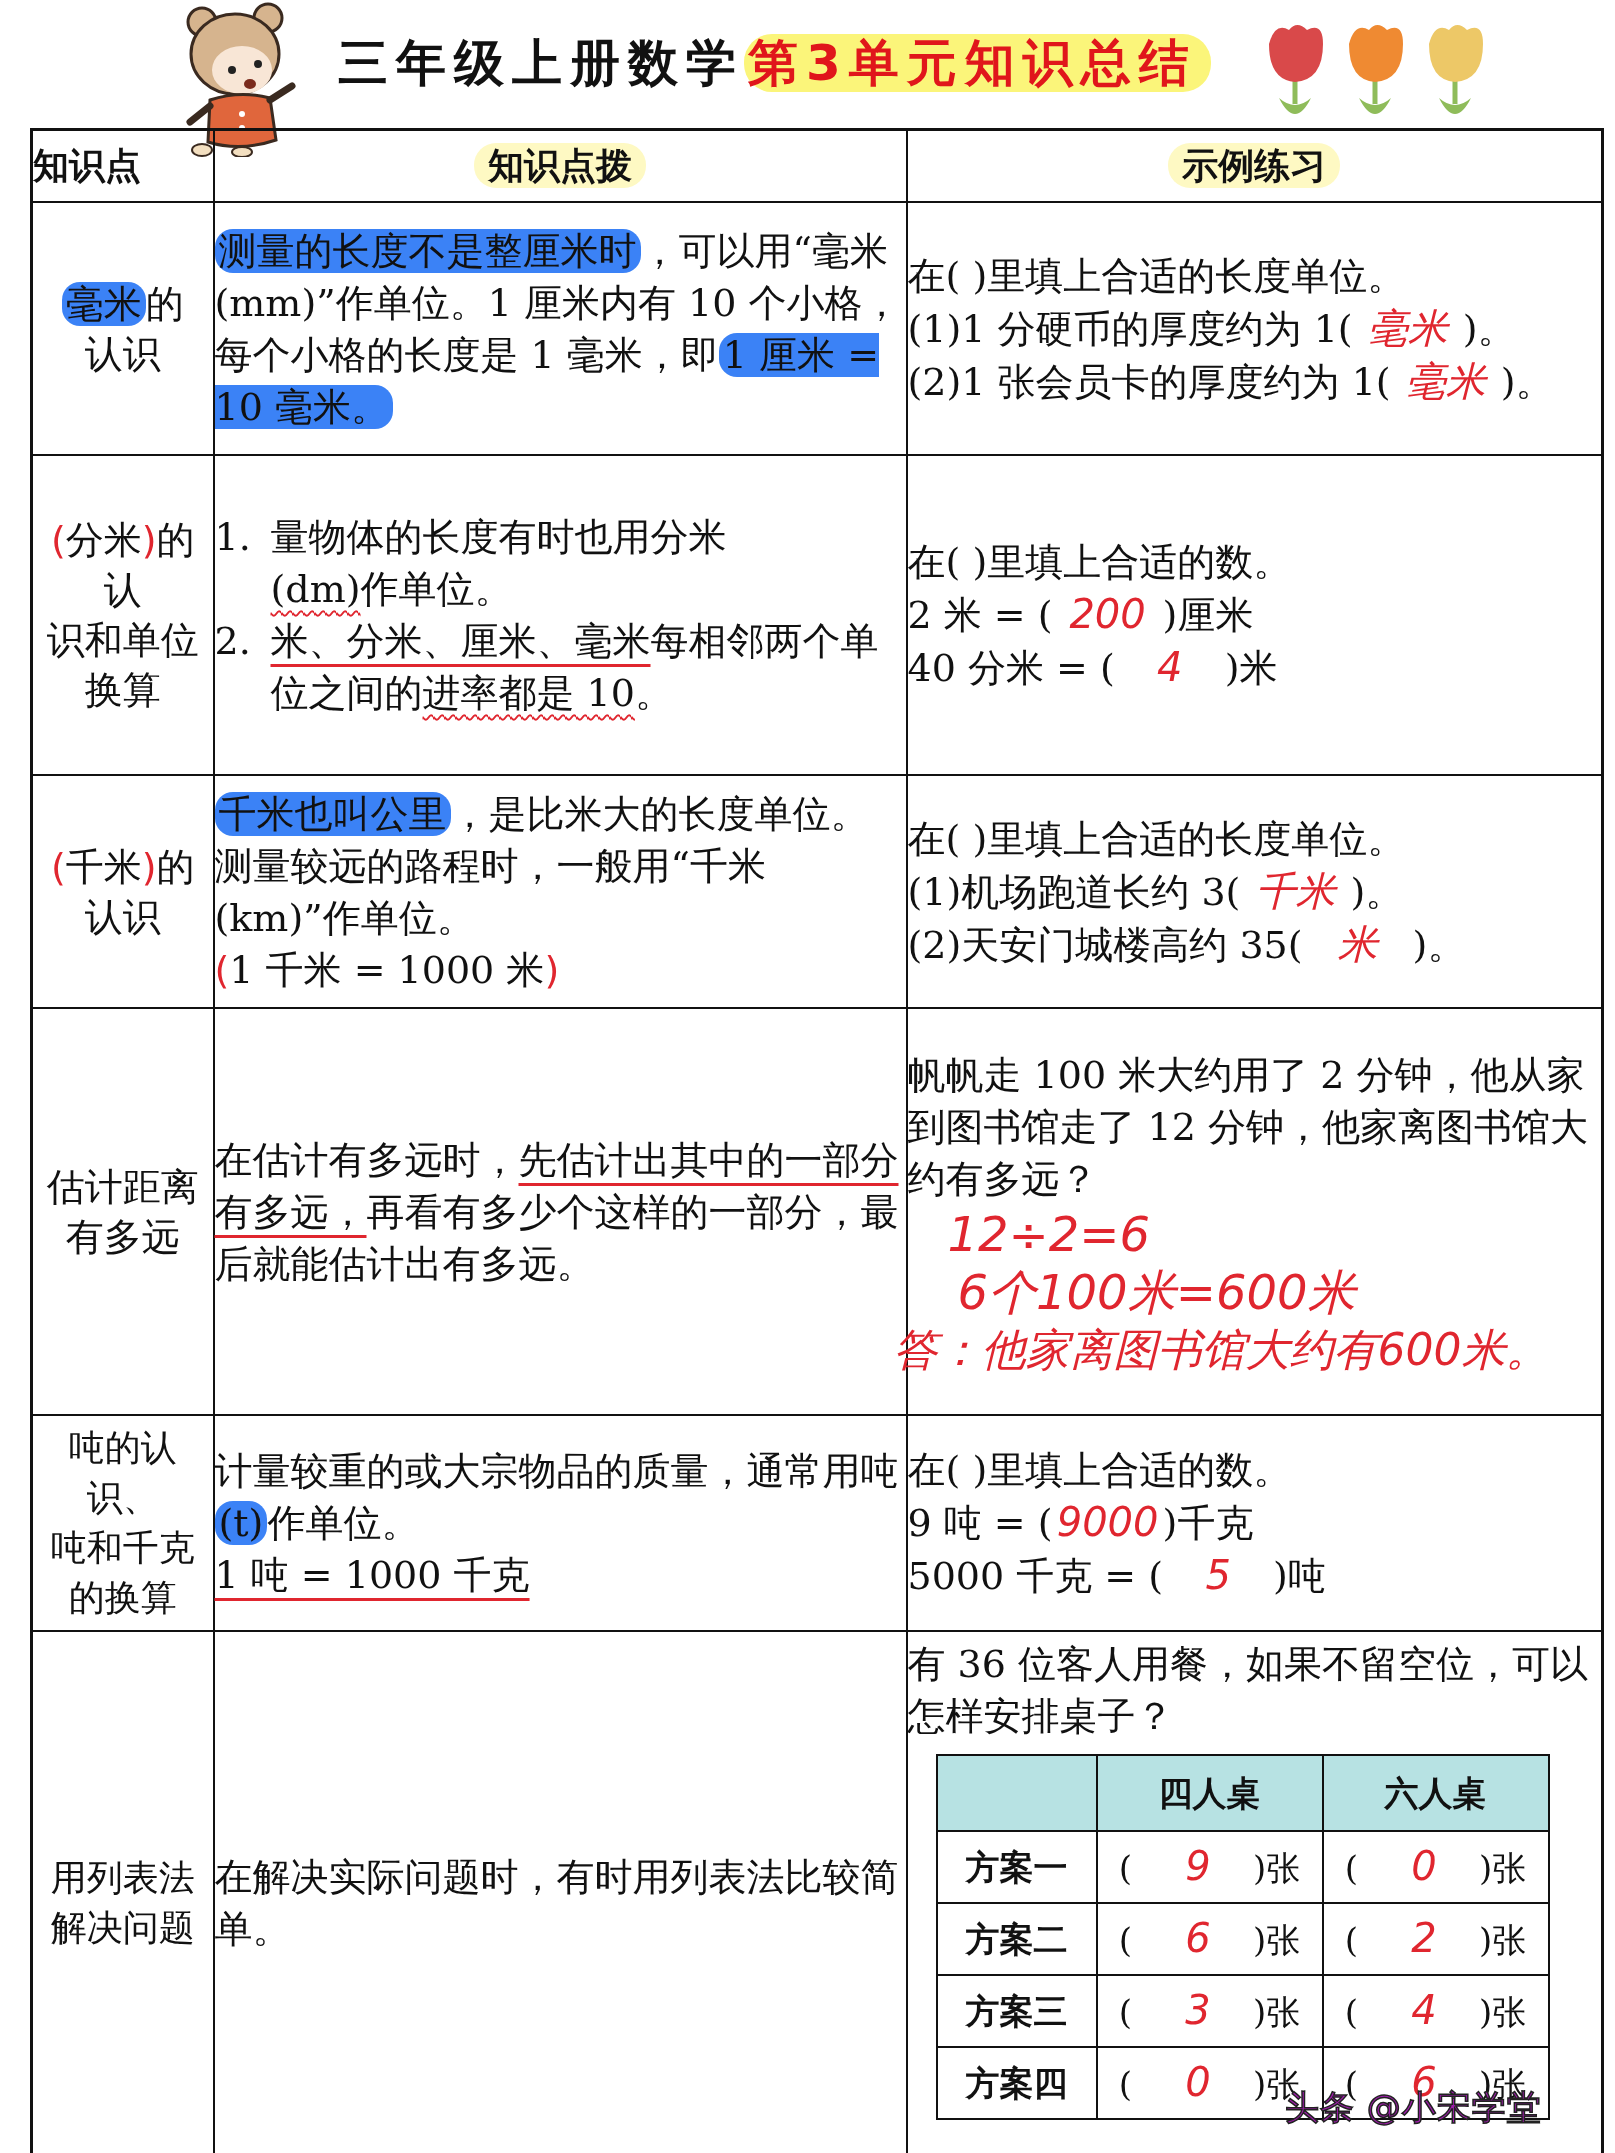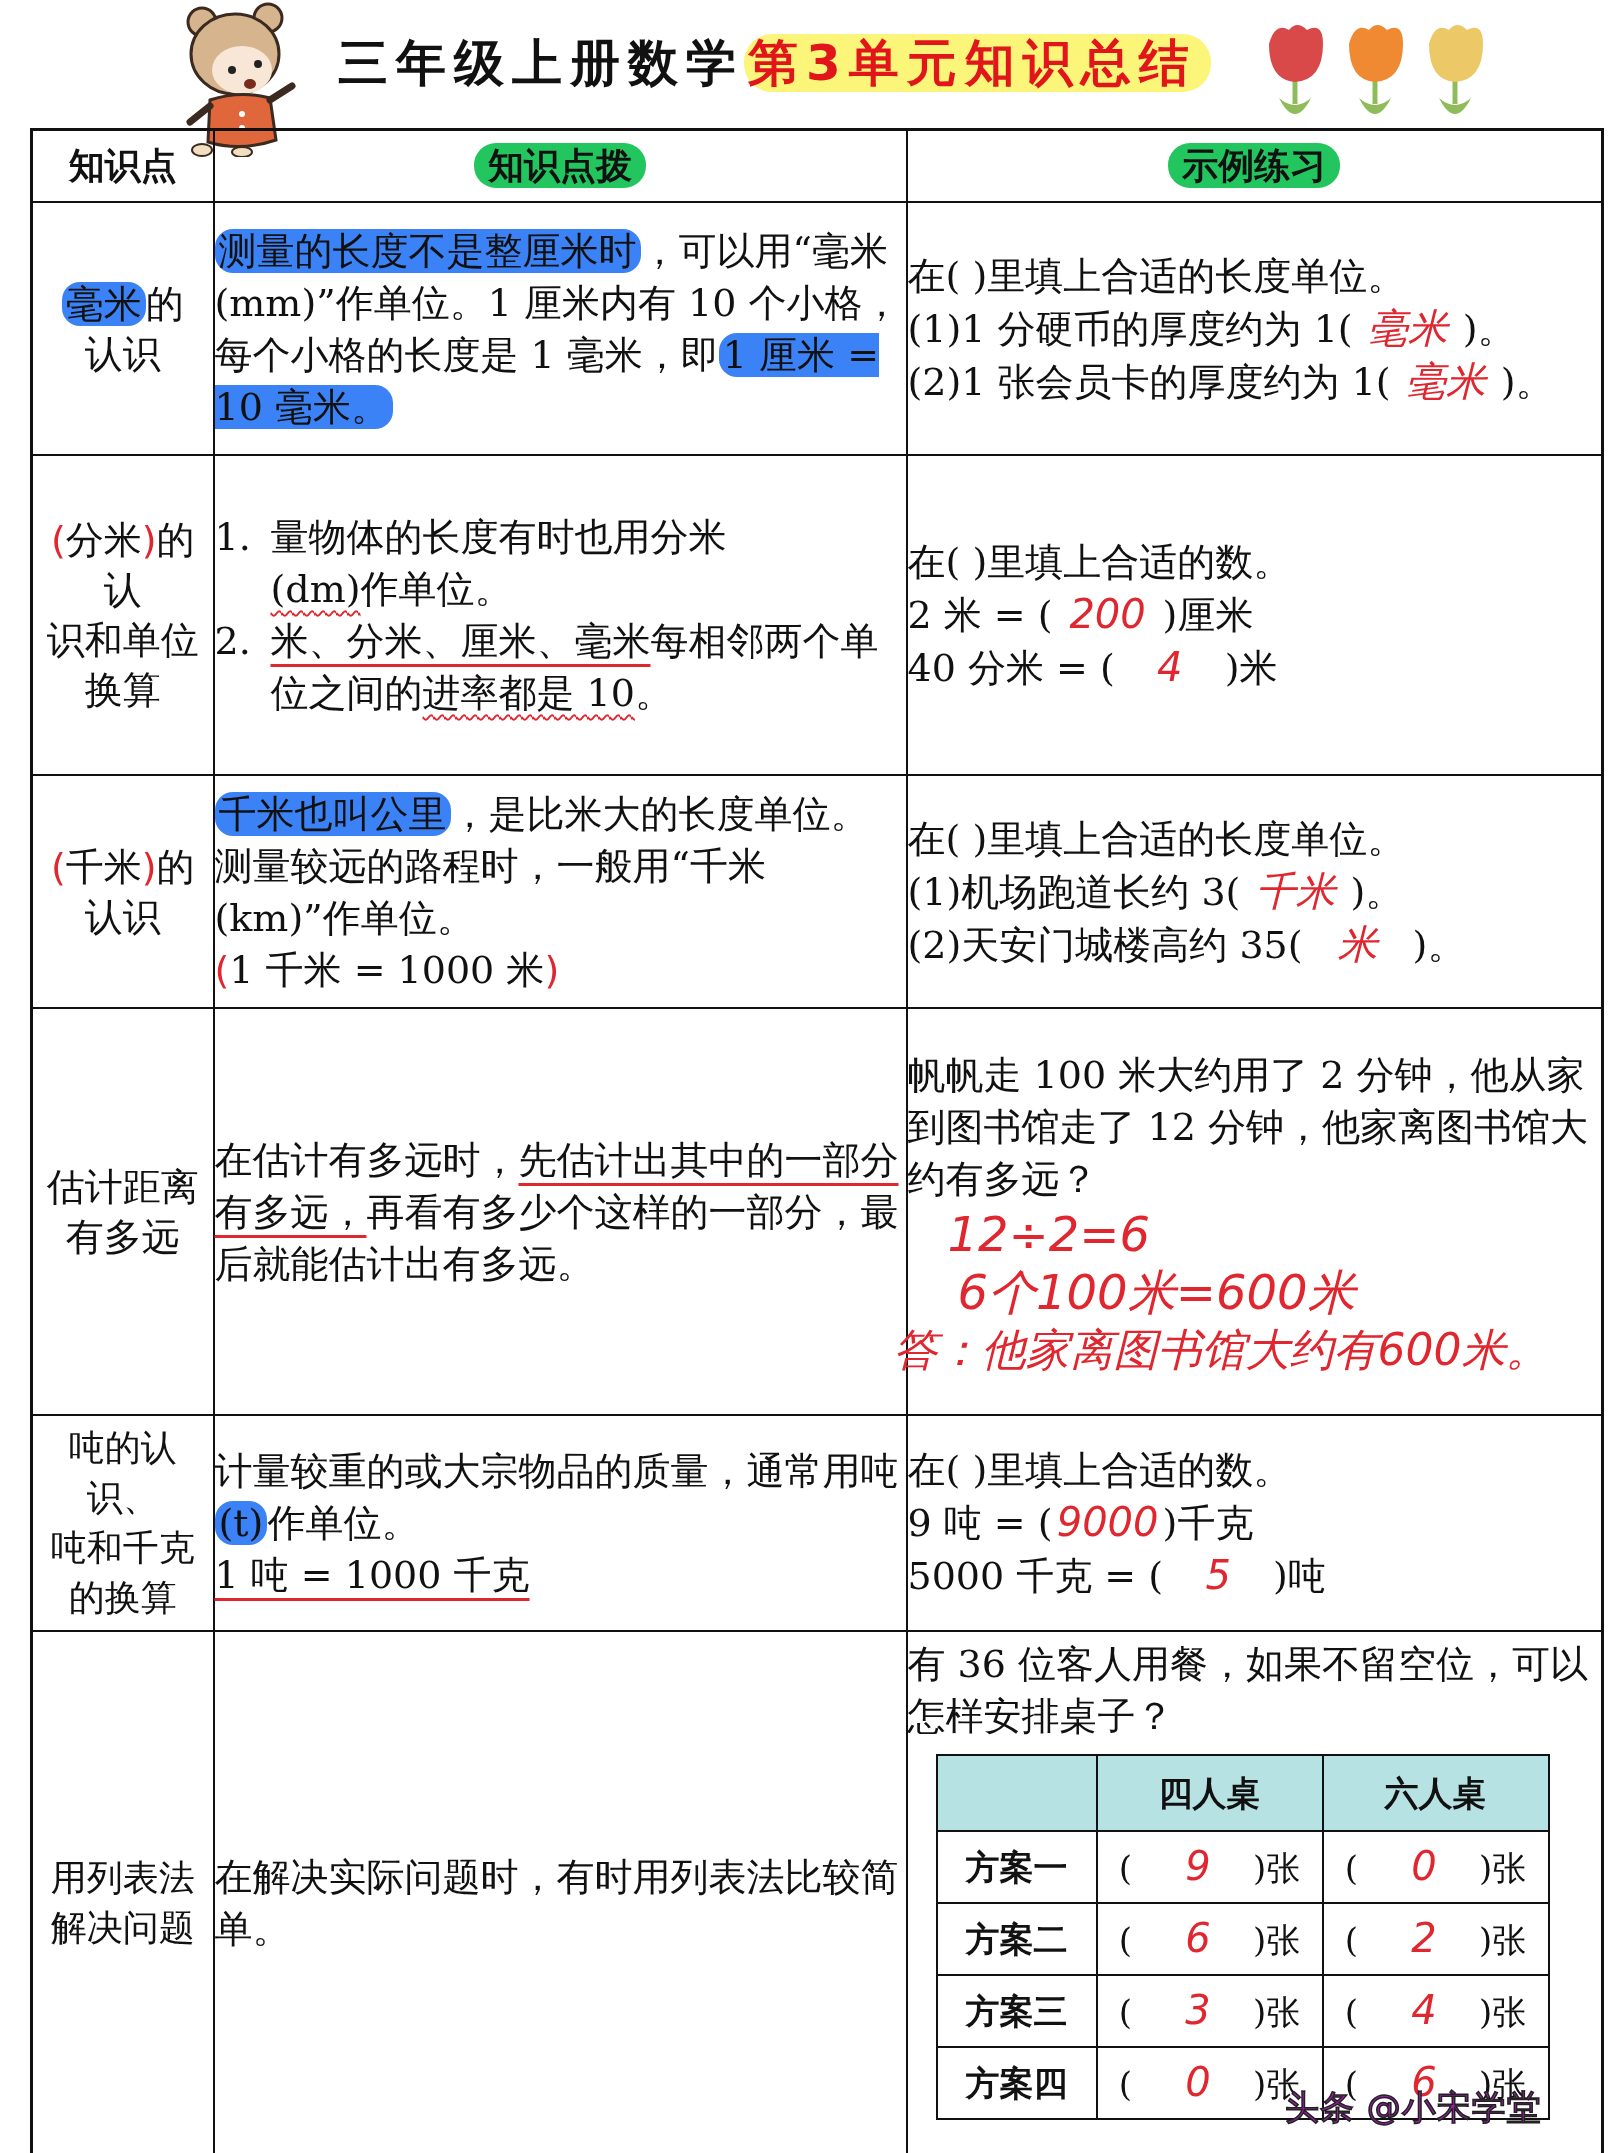--- a/index.html
+++ b/index.html
@@ -9,22 +9,22 @@
   .title .black{color:#111;}
   .title .red{color:#e0161b;background:#fbf57a;border-radius:28px;padding:0 14px 0 4px;}
   .girl{position:absolute;left:180px;top:2px;width:120px;height:155px;}
   .flowers{position:absolute;left:1265px;top:18px;width:260px;height:110px;}
 
   table.main{position:absolute;left:30px;top:128px;width:1571px;border-collapse:collapse;table-layout:fixed;}
   table.main td, table.main th{border:2px solid #111;vertical-align:middle;padding:0;}
   table.main{border:3px solid #111;}
   col.c1{width:182px;} col.c2{width:693px;} col.c3{width:696px;}
   th{height:70px;font-family:"DejaVu Sans","Liberation Sans",sans-serif;font-weight:bold;font-size:36px;}
-  th .hl{background:#22c55e;border-radius:22px;padding:2px 14px;margin-top:39px;}
-  th.first{text-align:center;padding-left:14px;}
+  th .hl{background:#fef9c3;border-radius:22px;padding:2px 14px;margin-top:39px;}
+  th.first{text-align:left;padding-left:14px;}
   td.topic{text-align:center;font-size:38px;line-height:50px;}
   td.point{font-size:38px;line-height:52px;padding-left:14px;padding-right:8px;}
   td.example{font-size:38px;line-height:52px;padding-left:14px;padding-right:6px;}
   .hl{background:#3b82f6;border-radius:18px;padding:0 4px;}
   .hw{color:#e0262f;font-family:"DejaVu Sans","Liberation Sans",sans-serif;font-style:italic;font-size:40px;}
   .hw-big{color:#e0262f;font-family:"DejaVu Sans","Liberation Sans",sans-serif;font-style:italic;font-size:48px;line-height:58px;}
   .ul{text-decoration:underline;text-decoration-color:#e0262f;text-decoration-thickness:3px;text-underline-offset:10px;}
   .wave{text-decoration:underline wavy;text-decoration-color:#e0262f;text-decoration-thickness:2px;text-underline-offset:8px;}
   .paren{color:#e0262f;font-family:"DejaVu Sans",sans-serif;font-weight:normal;}
   .blank-s{display:inline-block;min-width:110px;text-align:center;}

